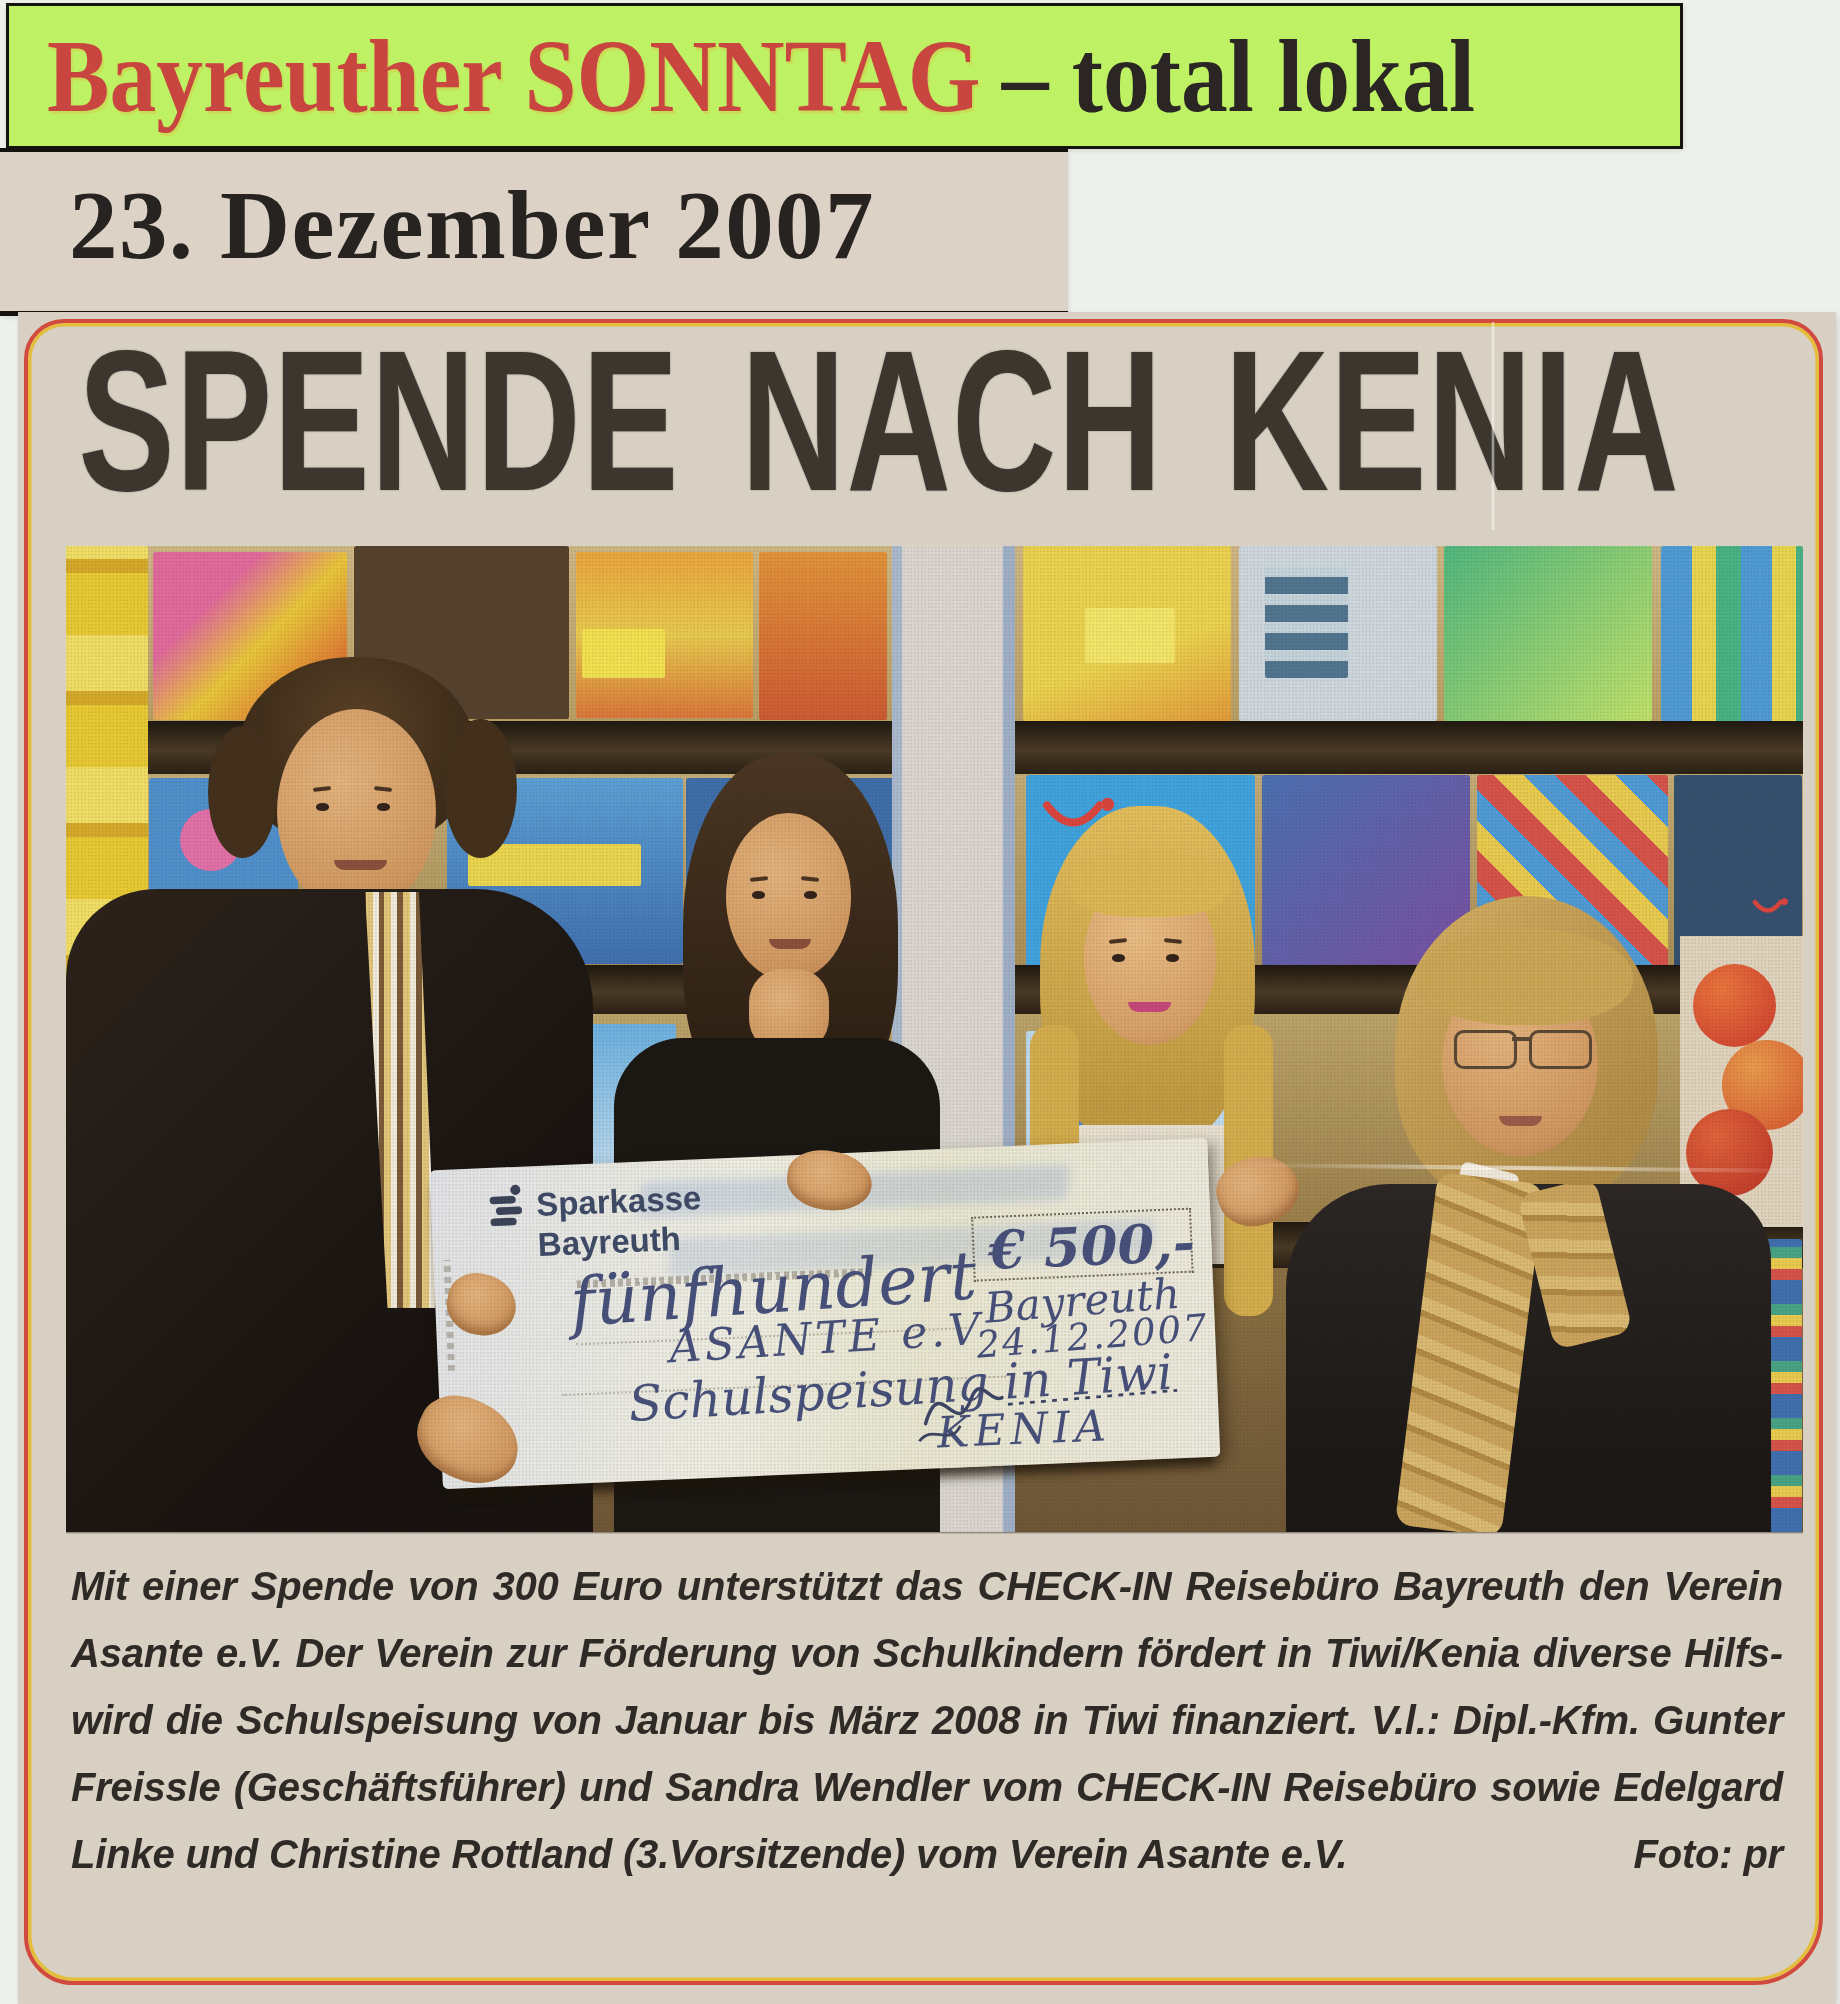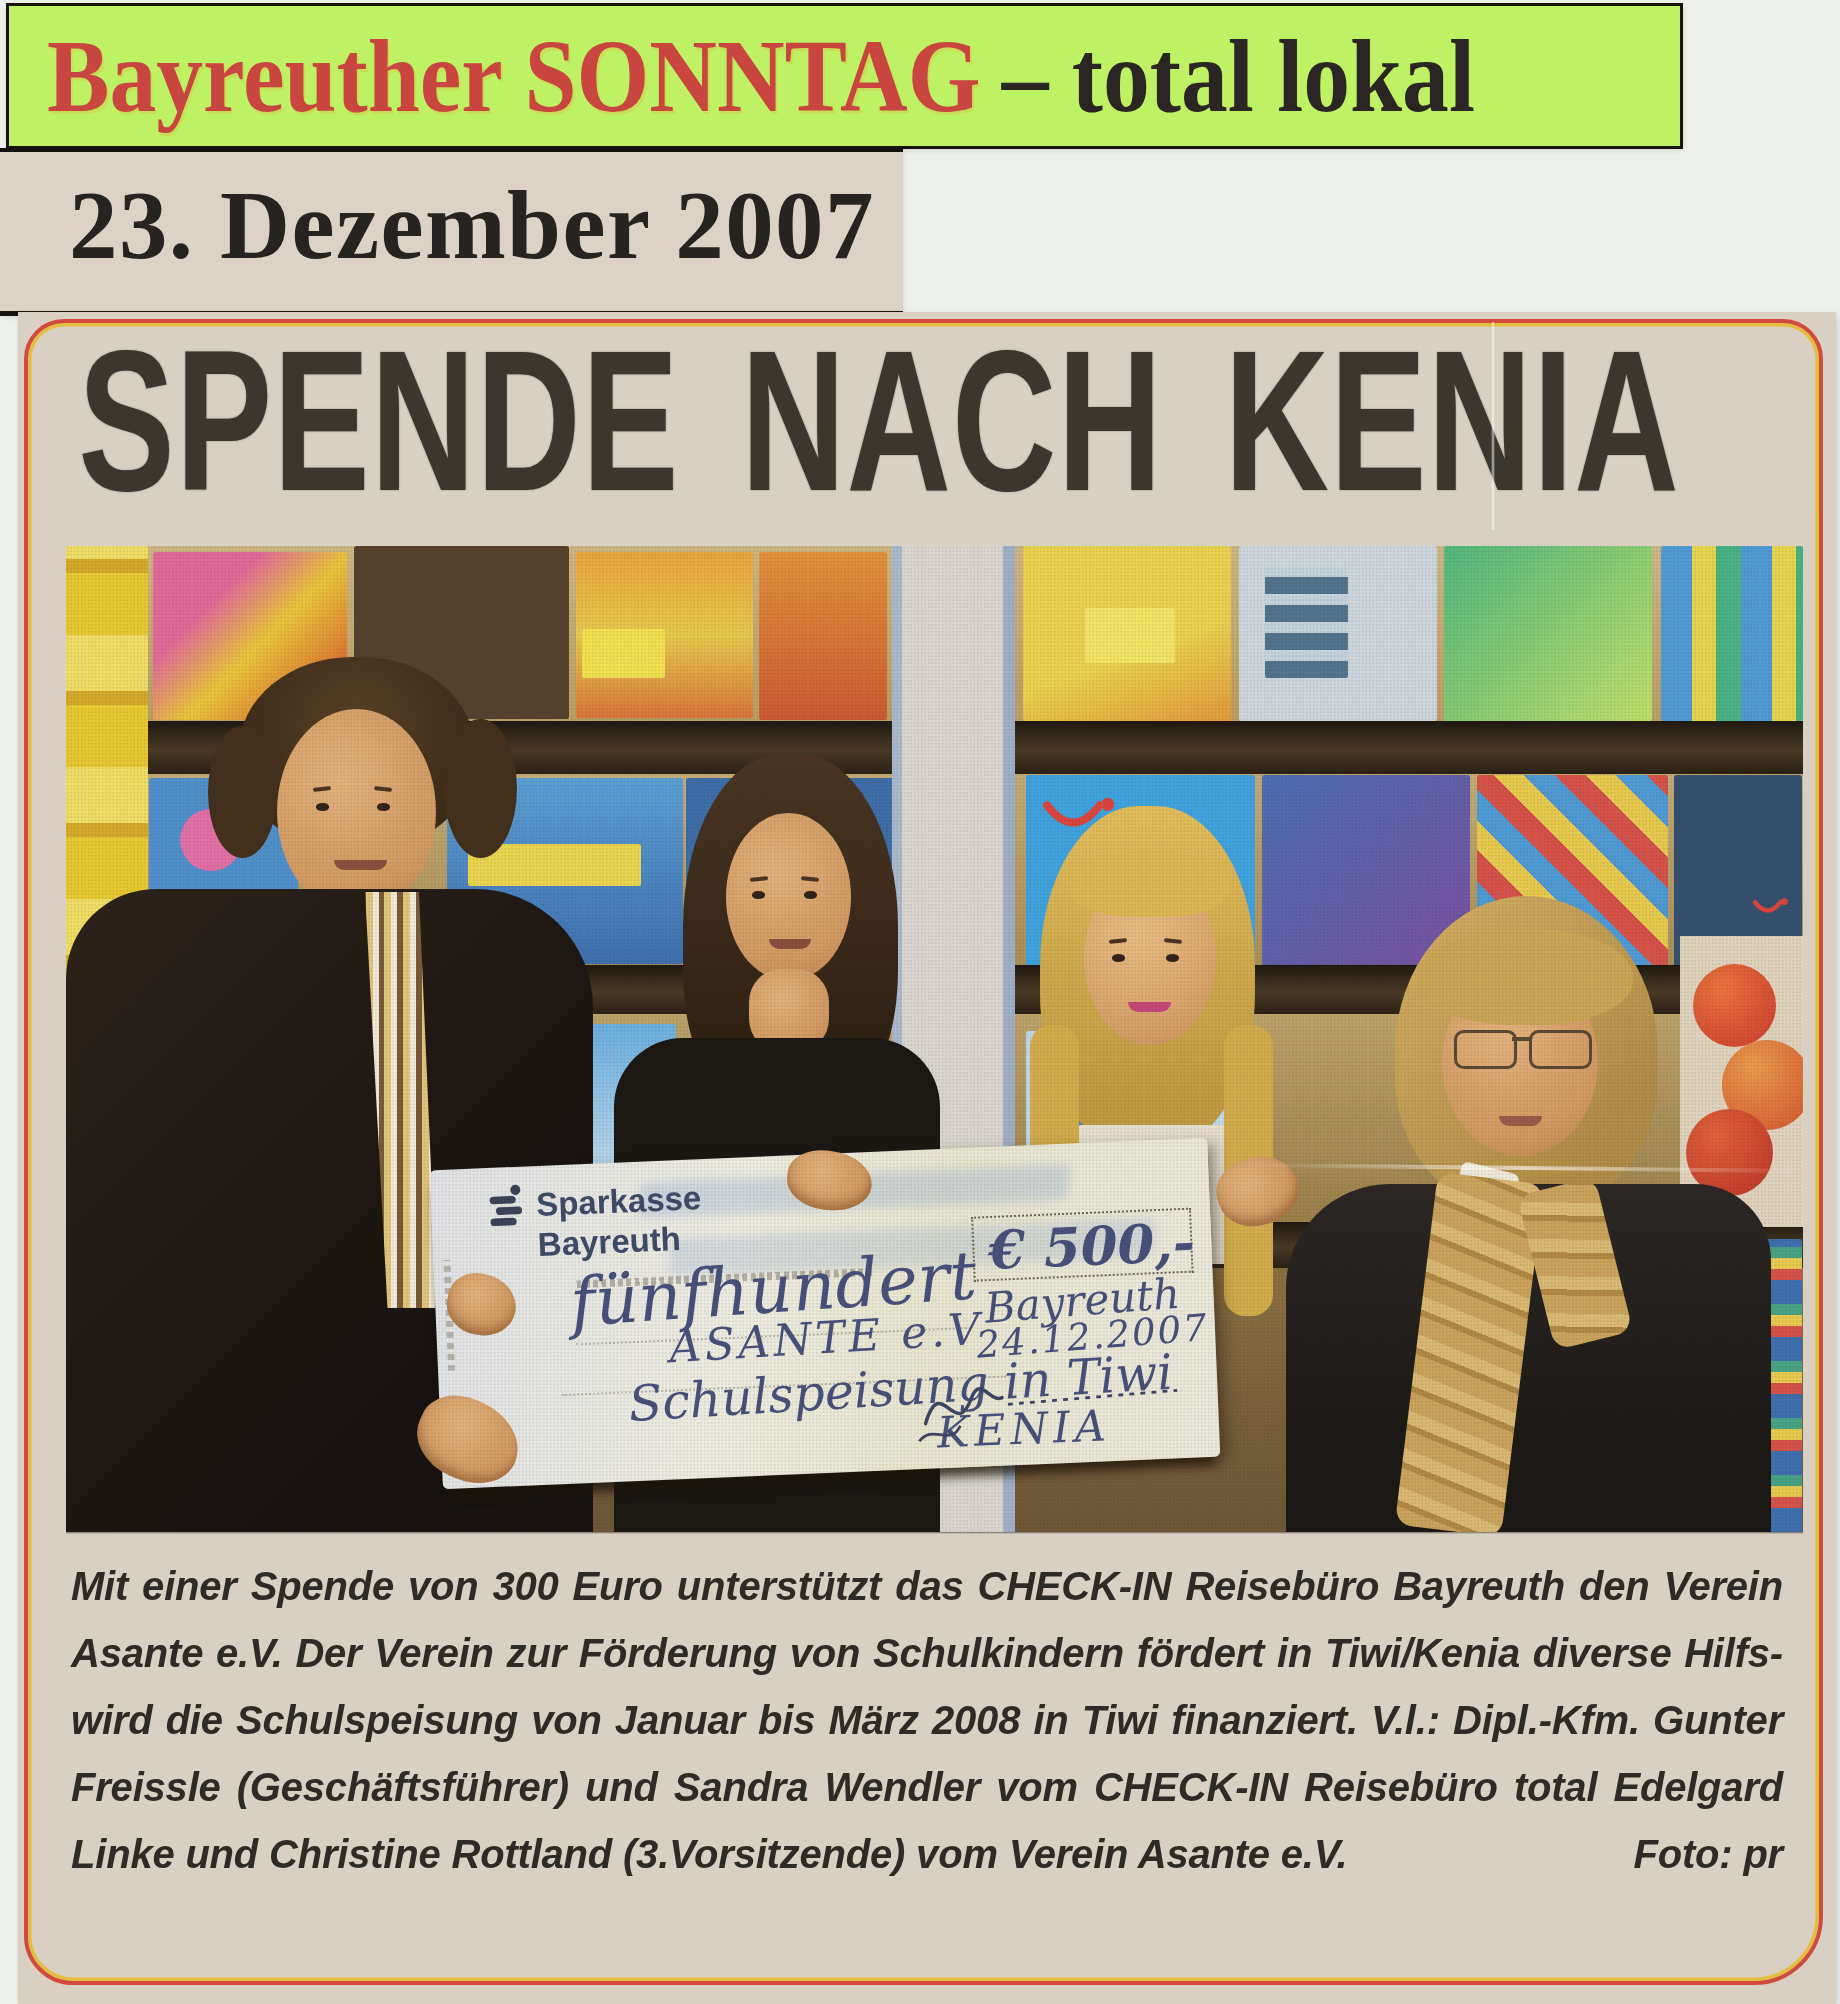--- a/index.html
+++ b/index.html
@@ -4,21 +4,21 @@
 <style>
   html,body{margin:0;padding:0;}
   body{width:1841px;height:2005px;background:#eef0ec;font-family:"Liberation Sans",sans-serif;position:relative;overflow:hidden;}
   .abs{position:absolute;}
   
   .masthead{left:5.5px;top:2.8px;width:1671px;height:140px;background:#bef264;border:3.5px solid #17130f;box-shadow:1.4px 2.1px 5.5px rgba(0,0,0,.12);}
   .masthead-inner{left:38px;top:0;height:100%;display:flex;align-items:center;white-space:nowrap;transform:scaleX(.9);transform-origin:left center;}
   .masthead-inner .red{font-family:"Liberation Serif",serif;font-weight:bold;font-size:104px;color:#c84540;text-shadow:2.1px 2.8px 0 rgba(224,182,60,.35);}
   .masthead-inner .blk{font-family:"Liberation Serif",serif;font-weight:bold;font-size:104px;color:#2b2623;margin-left:23.6px;}
   
-  .dateline{left:0;top:148px;width:903px;height:159px;background:#dcd2c6;border-top:4.9px solid #15110e;border-bottom:5.5px solid #15110e;box-shadow:1.4px 2.1px 5.5px rgba(0,0,0,.12);}
+  .dateline{left:0;top:148px;width:1022px;height:159px;background:#dcd2c6;border-top:4.9px solid #15110e;border-bottom:5.5px solid #15110e;box-shadow:1.4px 2.1px 5.5px rgba(0,0,0,.12);padding-left:46px;}
   .dateline-text{left:69px;top:18px;font-family:"Liberation Serif",serif;font-weight:bold;font-size:97px;color:#272320;letter-spacing:1.4px;white-space:nowrap;}
   
   .article-paper{left:18px;top:312px;width:1818px;height:1693px;background:#d9d0c4;box-shadow:2.1px 2.8px 7px rgba(0,0,0,.14);}
   .article-border{left:5.5px;top:7px;width:1791px;height:1658px;border:4.9px solid #d24a3e;border-radius:40px 40px 69px 49px;box-shadow:inset 0 0 0 3.5px #e4bd3a;}
   .headline{left:879px;top:320px;transform:translateX(-50%) scaleX(.72);transform-origin:center top;font-weight:bold;font-size:201px;line-height:1;color:#3b362e;white-space:nowrap;letter-spacing:1.4px;word-spacing:.14em;text-shadow:0 0 2.1px rgba(59,54,46,.55);}
   
   .photo{left:66px;top:546px;width:1737px;height:986px;background:#b9a06a;overflow:hidden;box-shadow:0 1.4px 0 rgba(40,30,20,.4);}
   .photo::after{content:"";position:absolute;inset:0;background-image:radial-gradient(rgba(35,25,15,.10) 0.7px,transparent 1px);background-size:3.5px 3.5px;pointer-events:none;z-index:90;}
   .shelf-row{left:0;width:1737px;background:linear-gradient(#cdb684,#b99e63);}
   .shelf-bar{left:0;width:1737px;background:linear-gradient(#1f180f,#4a3a26 55%,#2a2014);z-index:3;}
@@ -224,19 +224,19 @@
   <div class="abs skin hand" style="left:721px;top:605px;width:85px;height:59px;transform:rotate(6deg);"></div>
   <div class="abs skin hand" style="left:1151px;top:611px;width:82px;height:68px;transform:rotate(-18deg);"></div>
 
   <div class="abs crease" style="left:1179px;top:620px;width:558px;height:3.5px;transform:rotate(.6deg);"></div>
 </div>
 
 <div class="abs caption">
   <div class="cap-line">Mit einer Spende von 300 Euro unterstützt das CHECK-IN Reisebüro Bayreuth den Verein</div>
   <div class="cap-line">Asante e.V. Der Verein zur Förderung von Schulkindern fördert in Tiwi/Kenia diverse Hilfs-</div>
   <div class="cap-line">wird die Schulspeisung von Januar bis März 2008 in Tiwi finanziert. V.l.: Dipl.-Kfm. Gunter</div>
-  <div class="cap-line">Freissle (Geschäftsführer) und Sandra Wendler vom CHECK-IN Reisebüro total Edelgard</div>
+  <div class="cap-line">Freissle (Geschäftsführer) und Sandra Wendler vom CHECK-IN Reisebüro sowie Edelgard</div>
   <div class="cap-last">
     <span>Linke und Christine Rottland (3.Vorsitzende) vom Verein Asante e.V.</span>
     <span>Foto: pr</span>
   </div>
 </div>
 
 
 </body></html>

